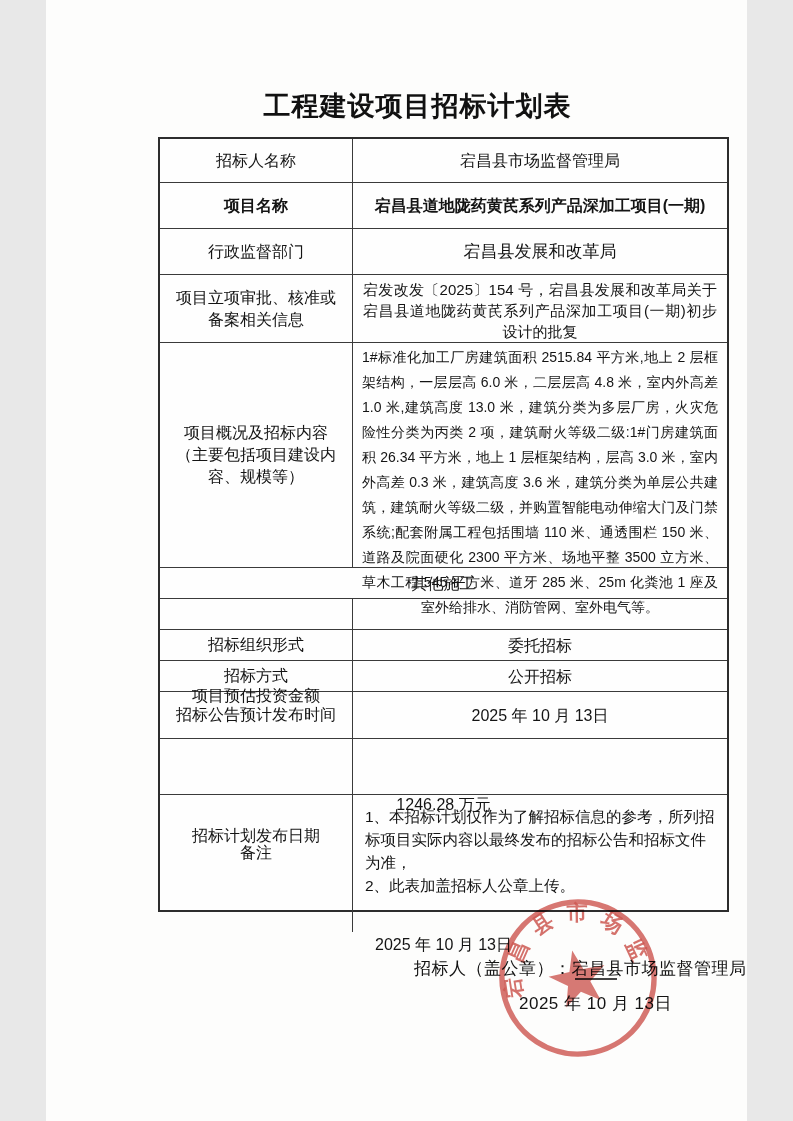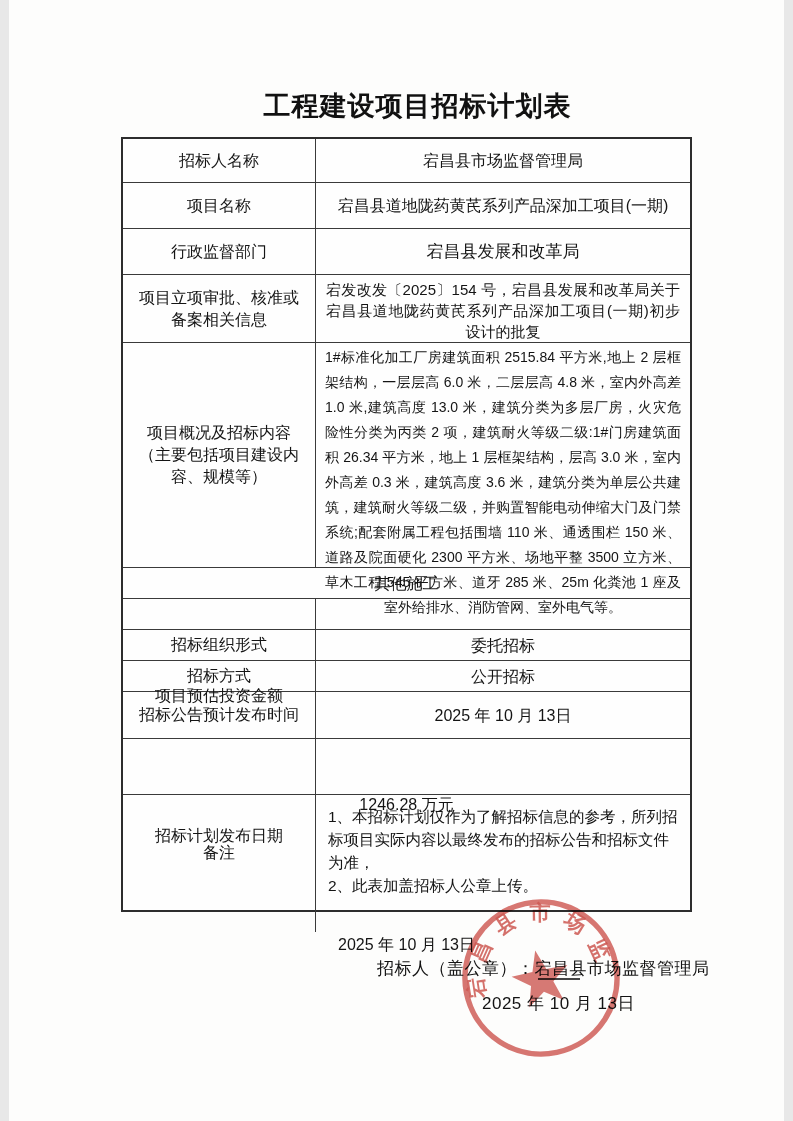--- a/index.html
+++ b/index.html
@@ -1,18 +1,18 @@
 <!DOCTYPE html>
 <html><head>
 <meta charset="utf-8">
 <style>
   html,body{margin:0;padding:0;background:#e8e8e8;}
   .page{
     position:relative;
-    width:775px;height:1121px;
+    width:701px;height:1121px;
     margin:0 auto;
     background:#fdfdfc;
     font-family:"Liberation Sans","DejaVu Sans",sans-serif;
     color:#161616;
     overflow:hidden;
   }
   .doc-title{
     position:absolute;
     left:0;right:0;top:88px;
     margin:0;
@@ -57,21 +57,21 @@
     align-items:center;
     justify-content:center;
     text-align:center;
     font-size:16px;
     line-height:21px;
     padding:2px 8px;
     color:#141414;
   }
   
   .t-row:nth-child(1){height:44px;}
-  .t-row:nth-child(2){height:46px;}
+  .t-row:nth-child(2){height:46px;font-weight:bold;}
   .t-row:nth-child(3){height:46px;}
   .t-row:nth-child(4){height:68px;}
   .t-row:nth-child(5){height:225px;}
   .t-row:nth-child(6){height:31px;}
   .t-row:nth-child(7){height:31px;flex-direction:column;}
   .t-row:nth-child(8){height:31px;}
   .t-row:nth-child(9){height:31px;}
   .t-row:nth-child(10){height:47px;}
   .t-row:nth-child(11){height:56px;flex-direction:column;}
   .t-row:nth-child(12){height:115px;}

